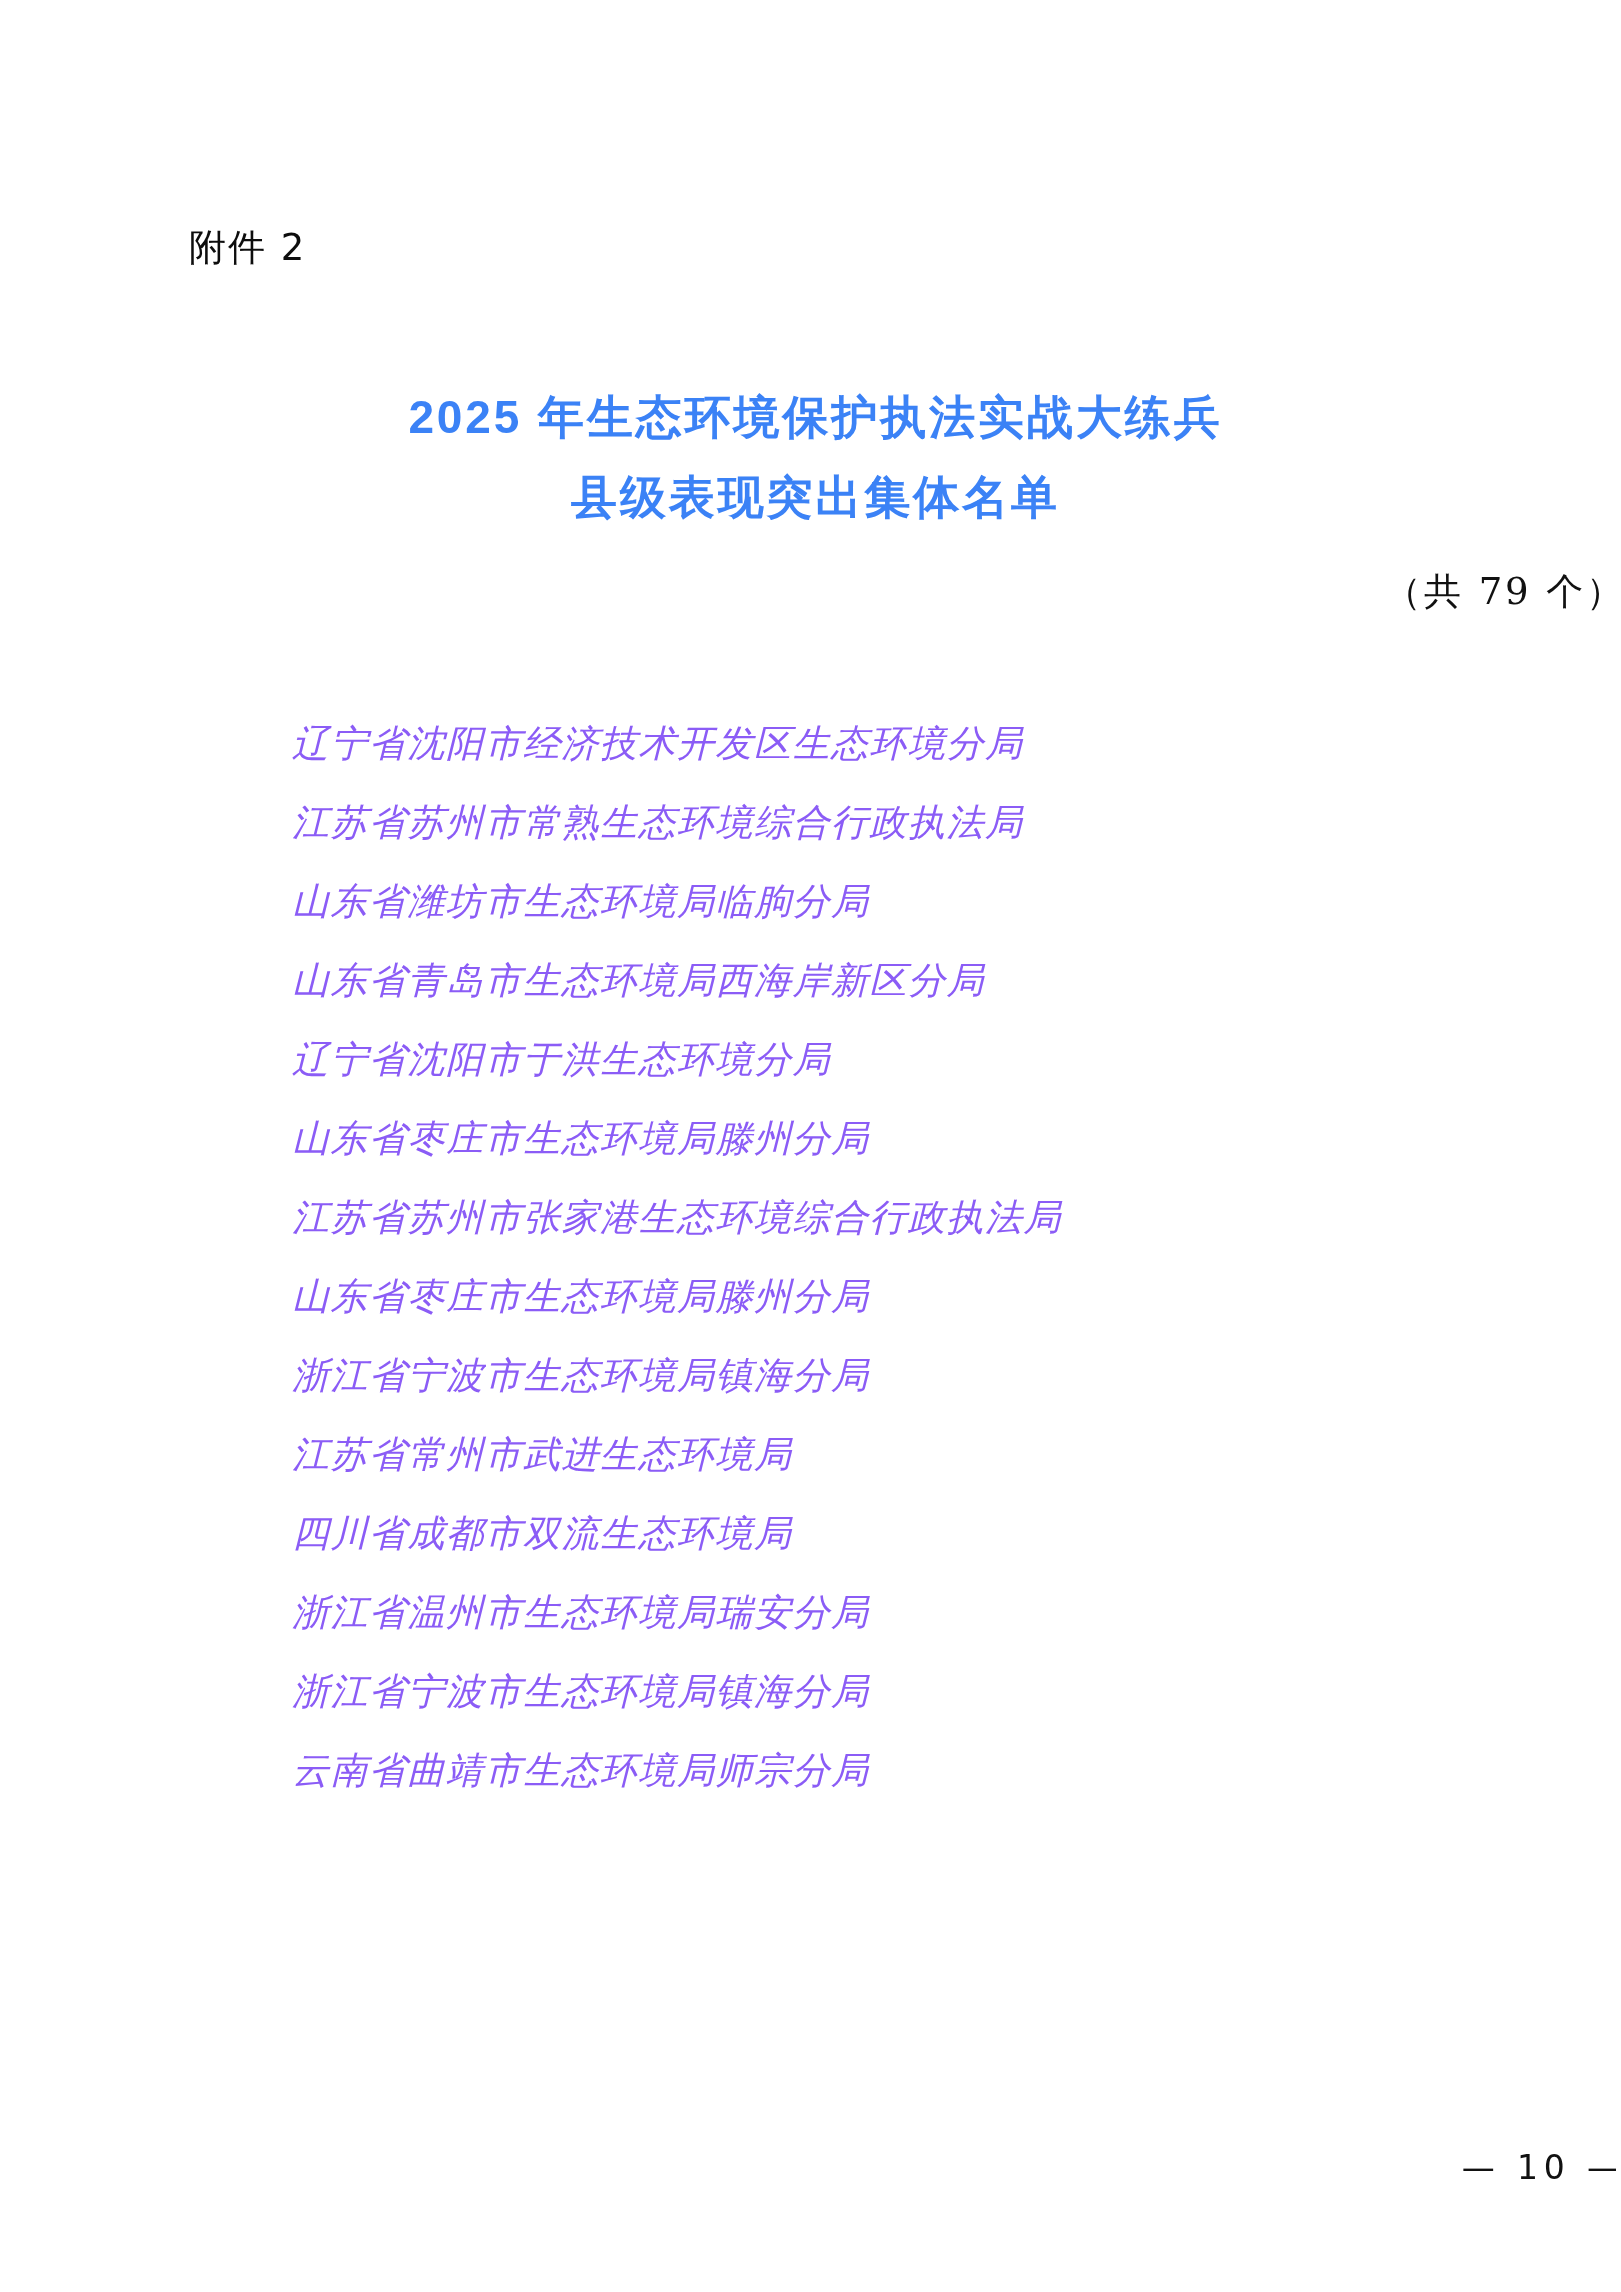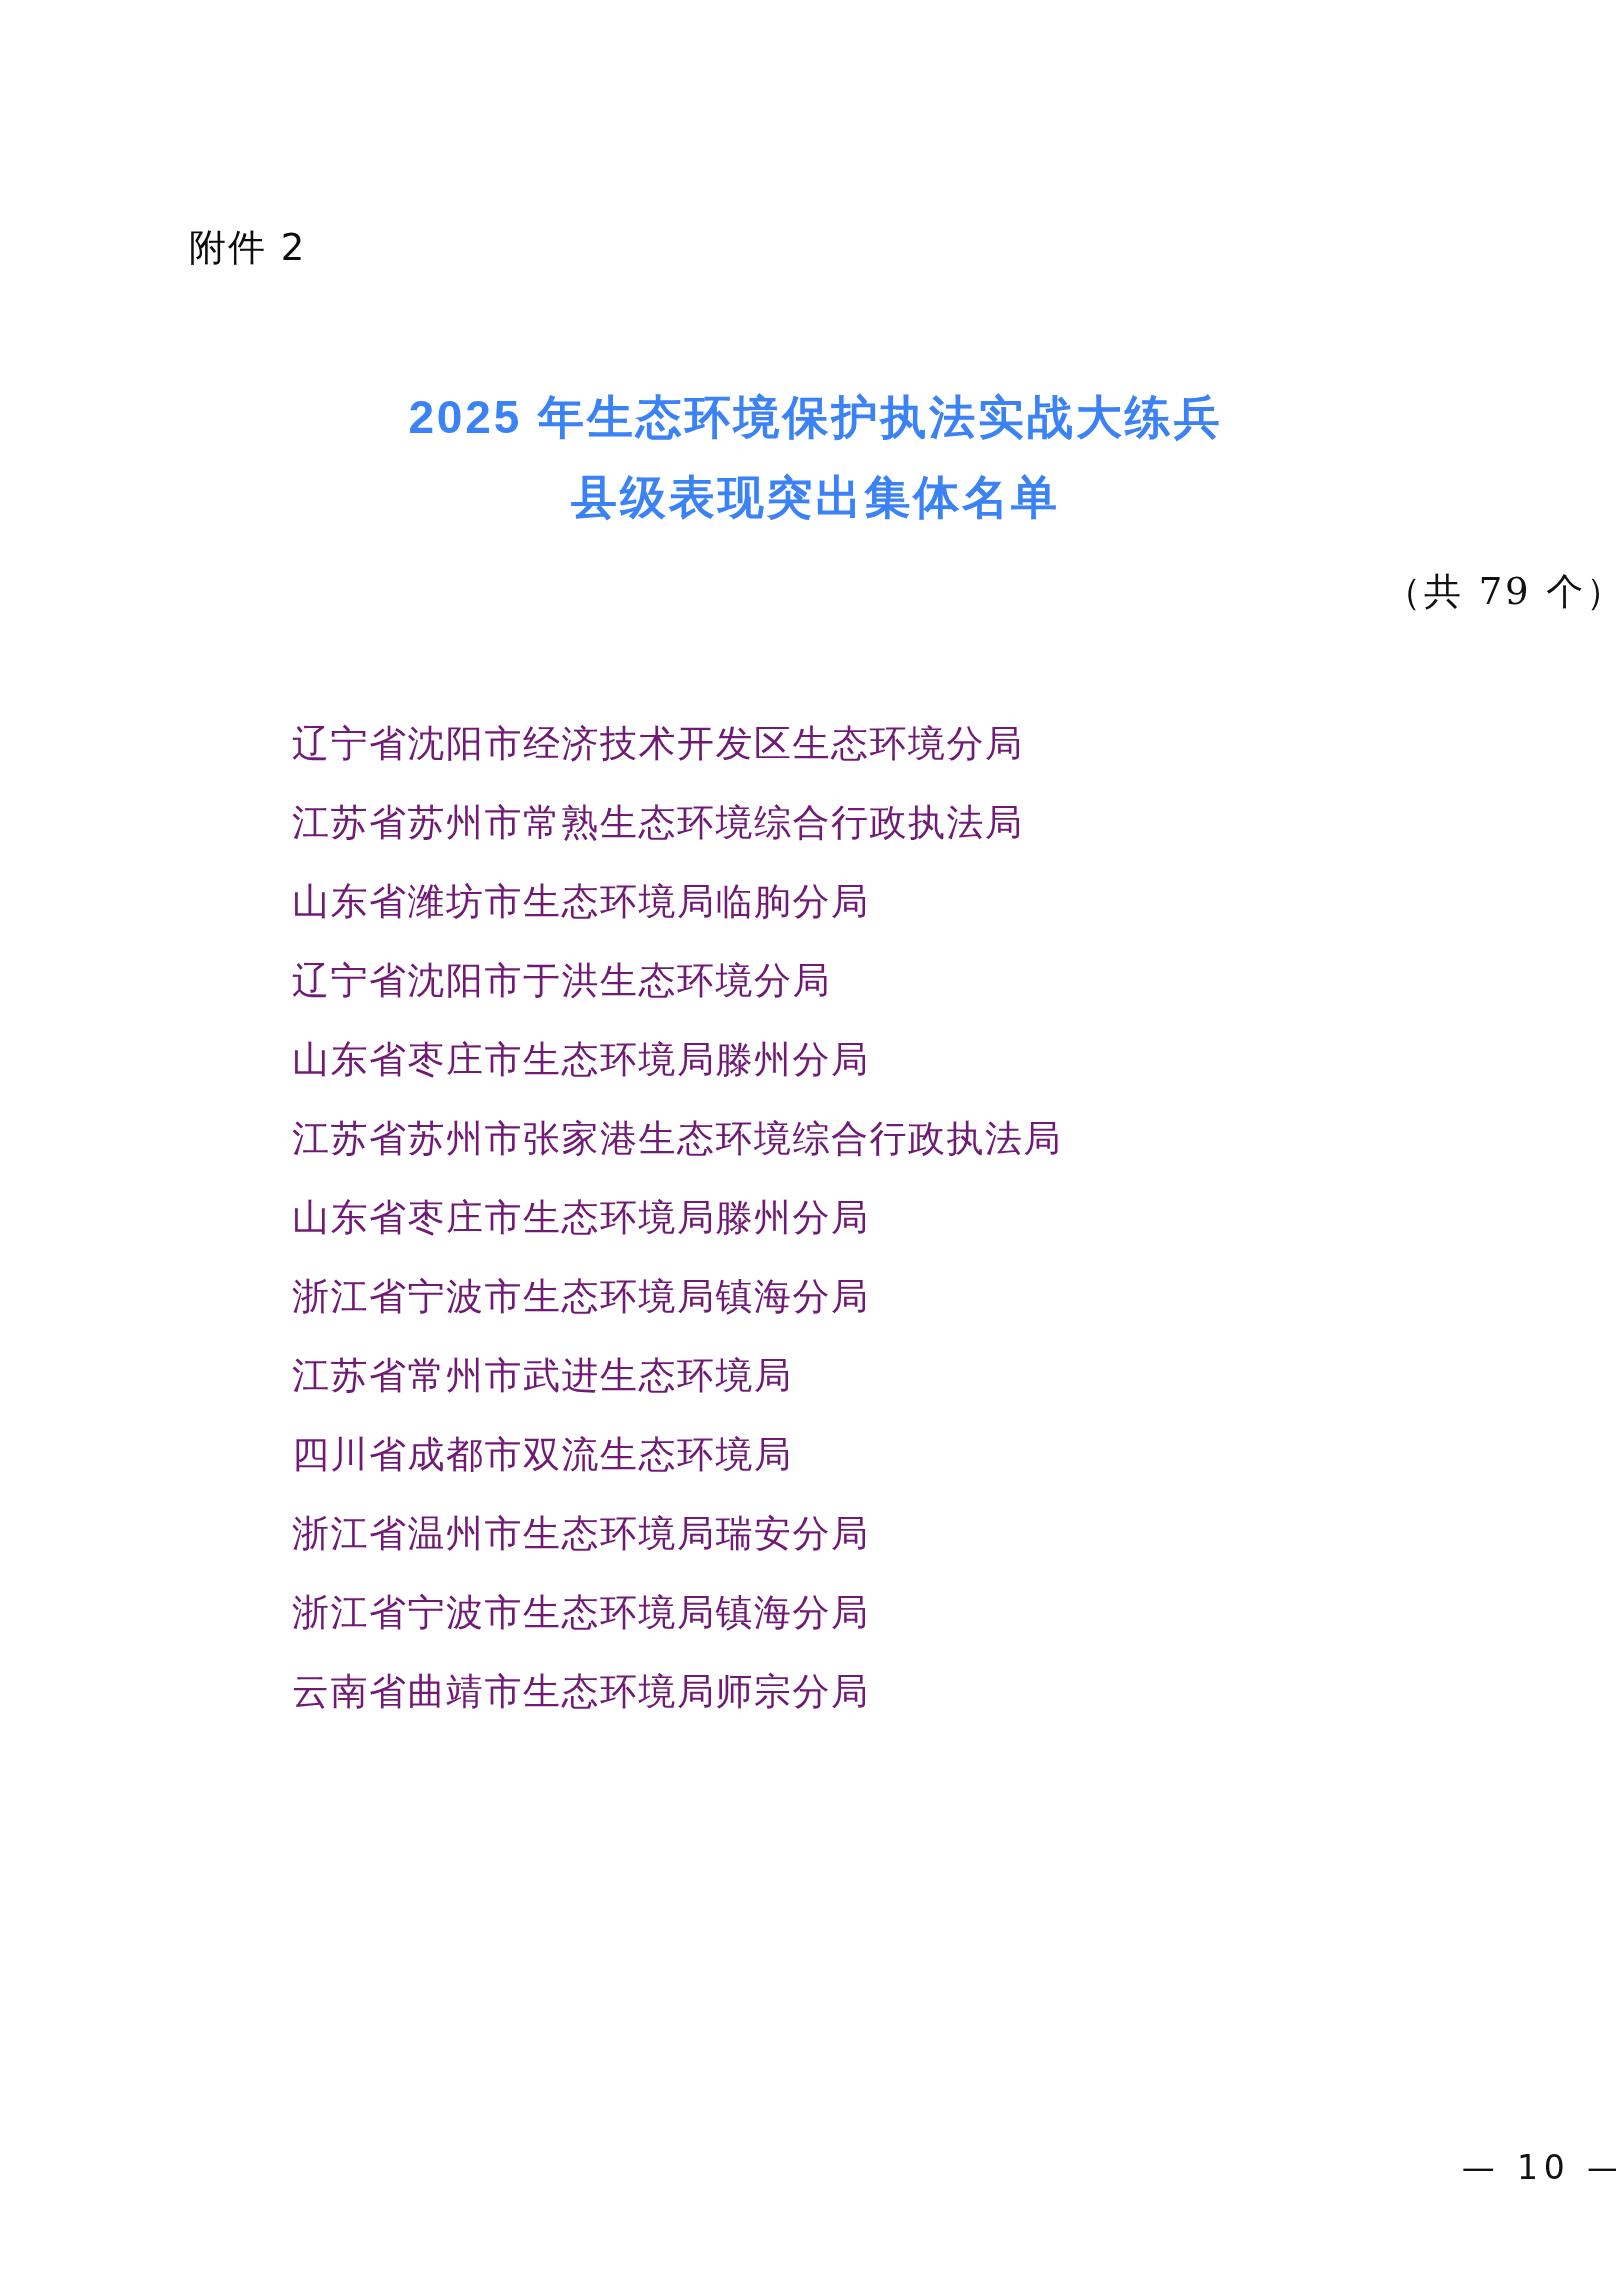--- a/index.html
+++ b/index.html
@@ -58,21 +58,22 @@
     position: absolute;
     left: 287px;
     top: 704px;
     width: 1157px;
   }
   .list-item {
     font-size: 37px;
     line-height: 79px;
     letter-spacing: 1.5px;
     white-space: nowrap;
-    color: #701a75;
+    color: #8b5cf6;
+    font-style: italic;
   }
   .footer {
     position: absolute;
     left: 0;
     bottom: 106px;
     width: 1621px;
     text-align: right;
     padding-left: 80px;
     box-sizing: border-box;
   }
@@ -95,20 +96,21 @@
     <div class="title-line">2025 年生态环境保护执法实战大练兵</div>
     <div class="title-line">县级表现突出集体名单</div>
   </div>
 
   <div class="subtitle">（共 79 个）</div>
 
   <div class="list">
     <div class="list-item">辽宁省沈阳市经济技术开发区生态环境分局</div>
     <div class="list-item">江苏省苏州市常熟生态环境综合行政执法局</div>
     <div class="list-item">山东省潍坊市生态环境局临朐分局</div>
+    <div class="list-item">山东省青岛市生态环境局西海岸新区分局</div>
     <div class="list-item">辽宁省沈阳市于洪生态环境分局</div>
     <div class="list-item">山东省枣庄市生态环境局滕州分局</div>
     <div class="list-item">江苏省苏州市张家港生态环境综合行政执法局</div>
     <div class="list-item">山东省枣庄市生态环境局滕州分局</div>
     <div class="list-item">浙江省宁波市生态环境局镇海分局</div>
     <div class="list-item">江苏省常州市武进生态环境局</div>
     <div class="list-item">四川省成都市双流生态环境局</div>
     <div class="list-item">浙江省温州市生态环境局瑞安分局</div>
     <div class="list-item">浙江省宁波市生态环境局镇海分局</div>
     <div class="list-item">云南省曲靖市生态环境局师宗分局</div>

